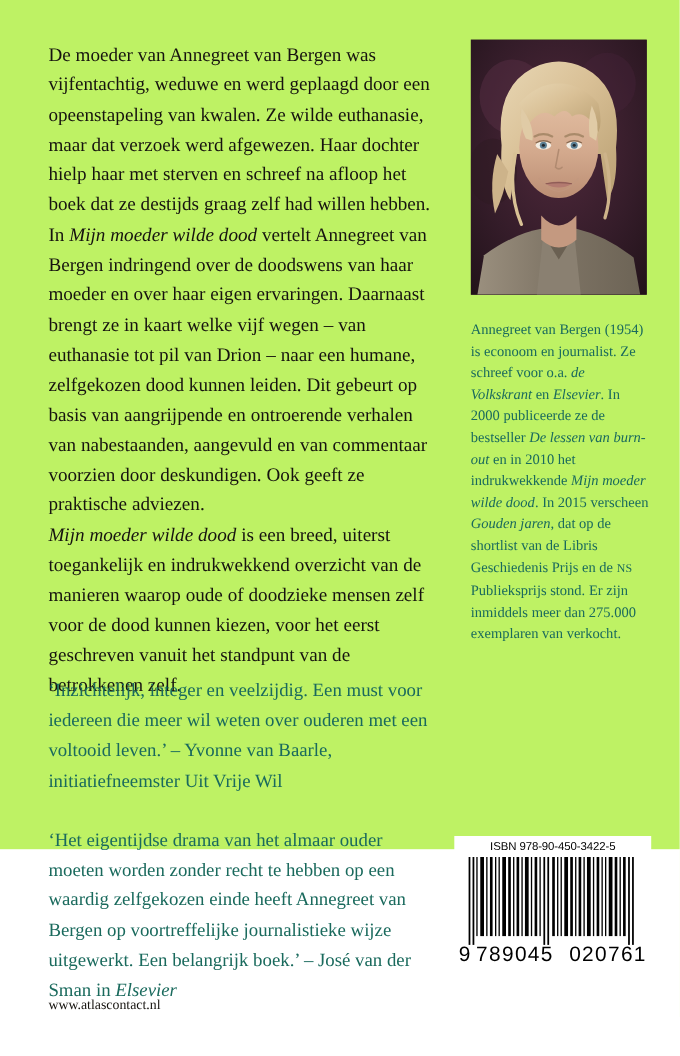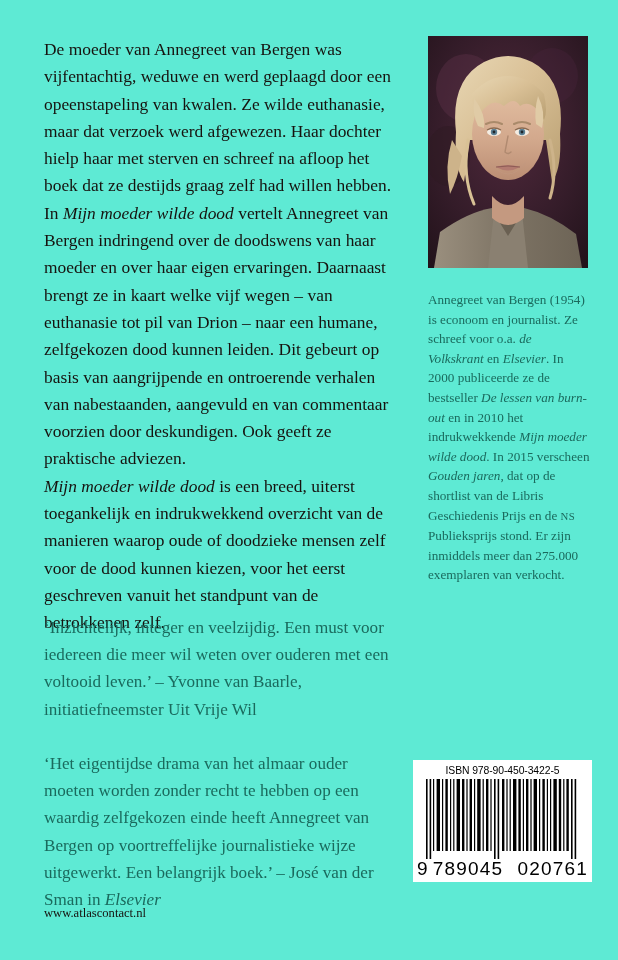--- a/index.html
+++ b/index.html
@@ -12,22 +12,22 @@
 
   body {
     font-family: "Liberation Serif", "DejaVu Serif", serif;
     position: relative;
     overflow: hidden;
   }
 
   .page {
     position: relative;
     width: 618px;
-    height: 960px;
-    background: #5eead4;
+    height: 772px;
+    background: #bef264;
   }
 
   
   .blurb-col {
     position: absolute;
     left: 44px;
     top: 36px;
     width: 352px;
   }
 

